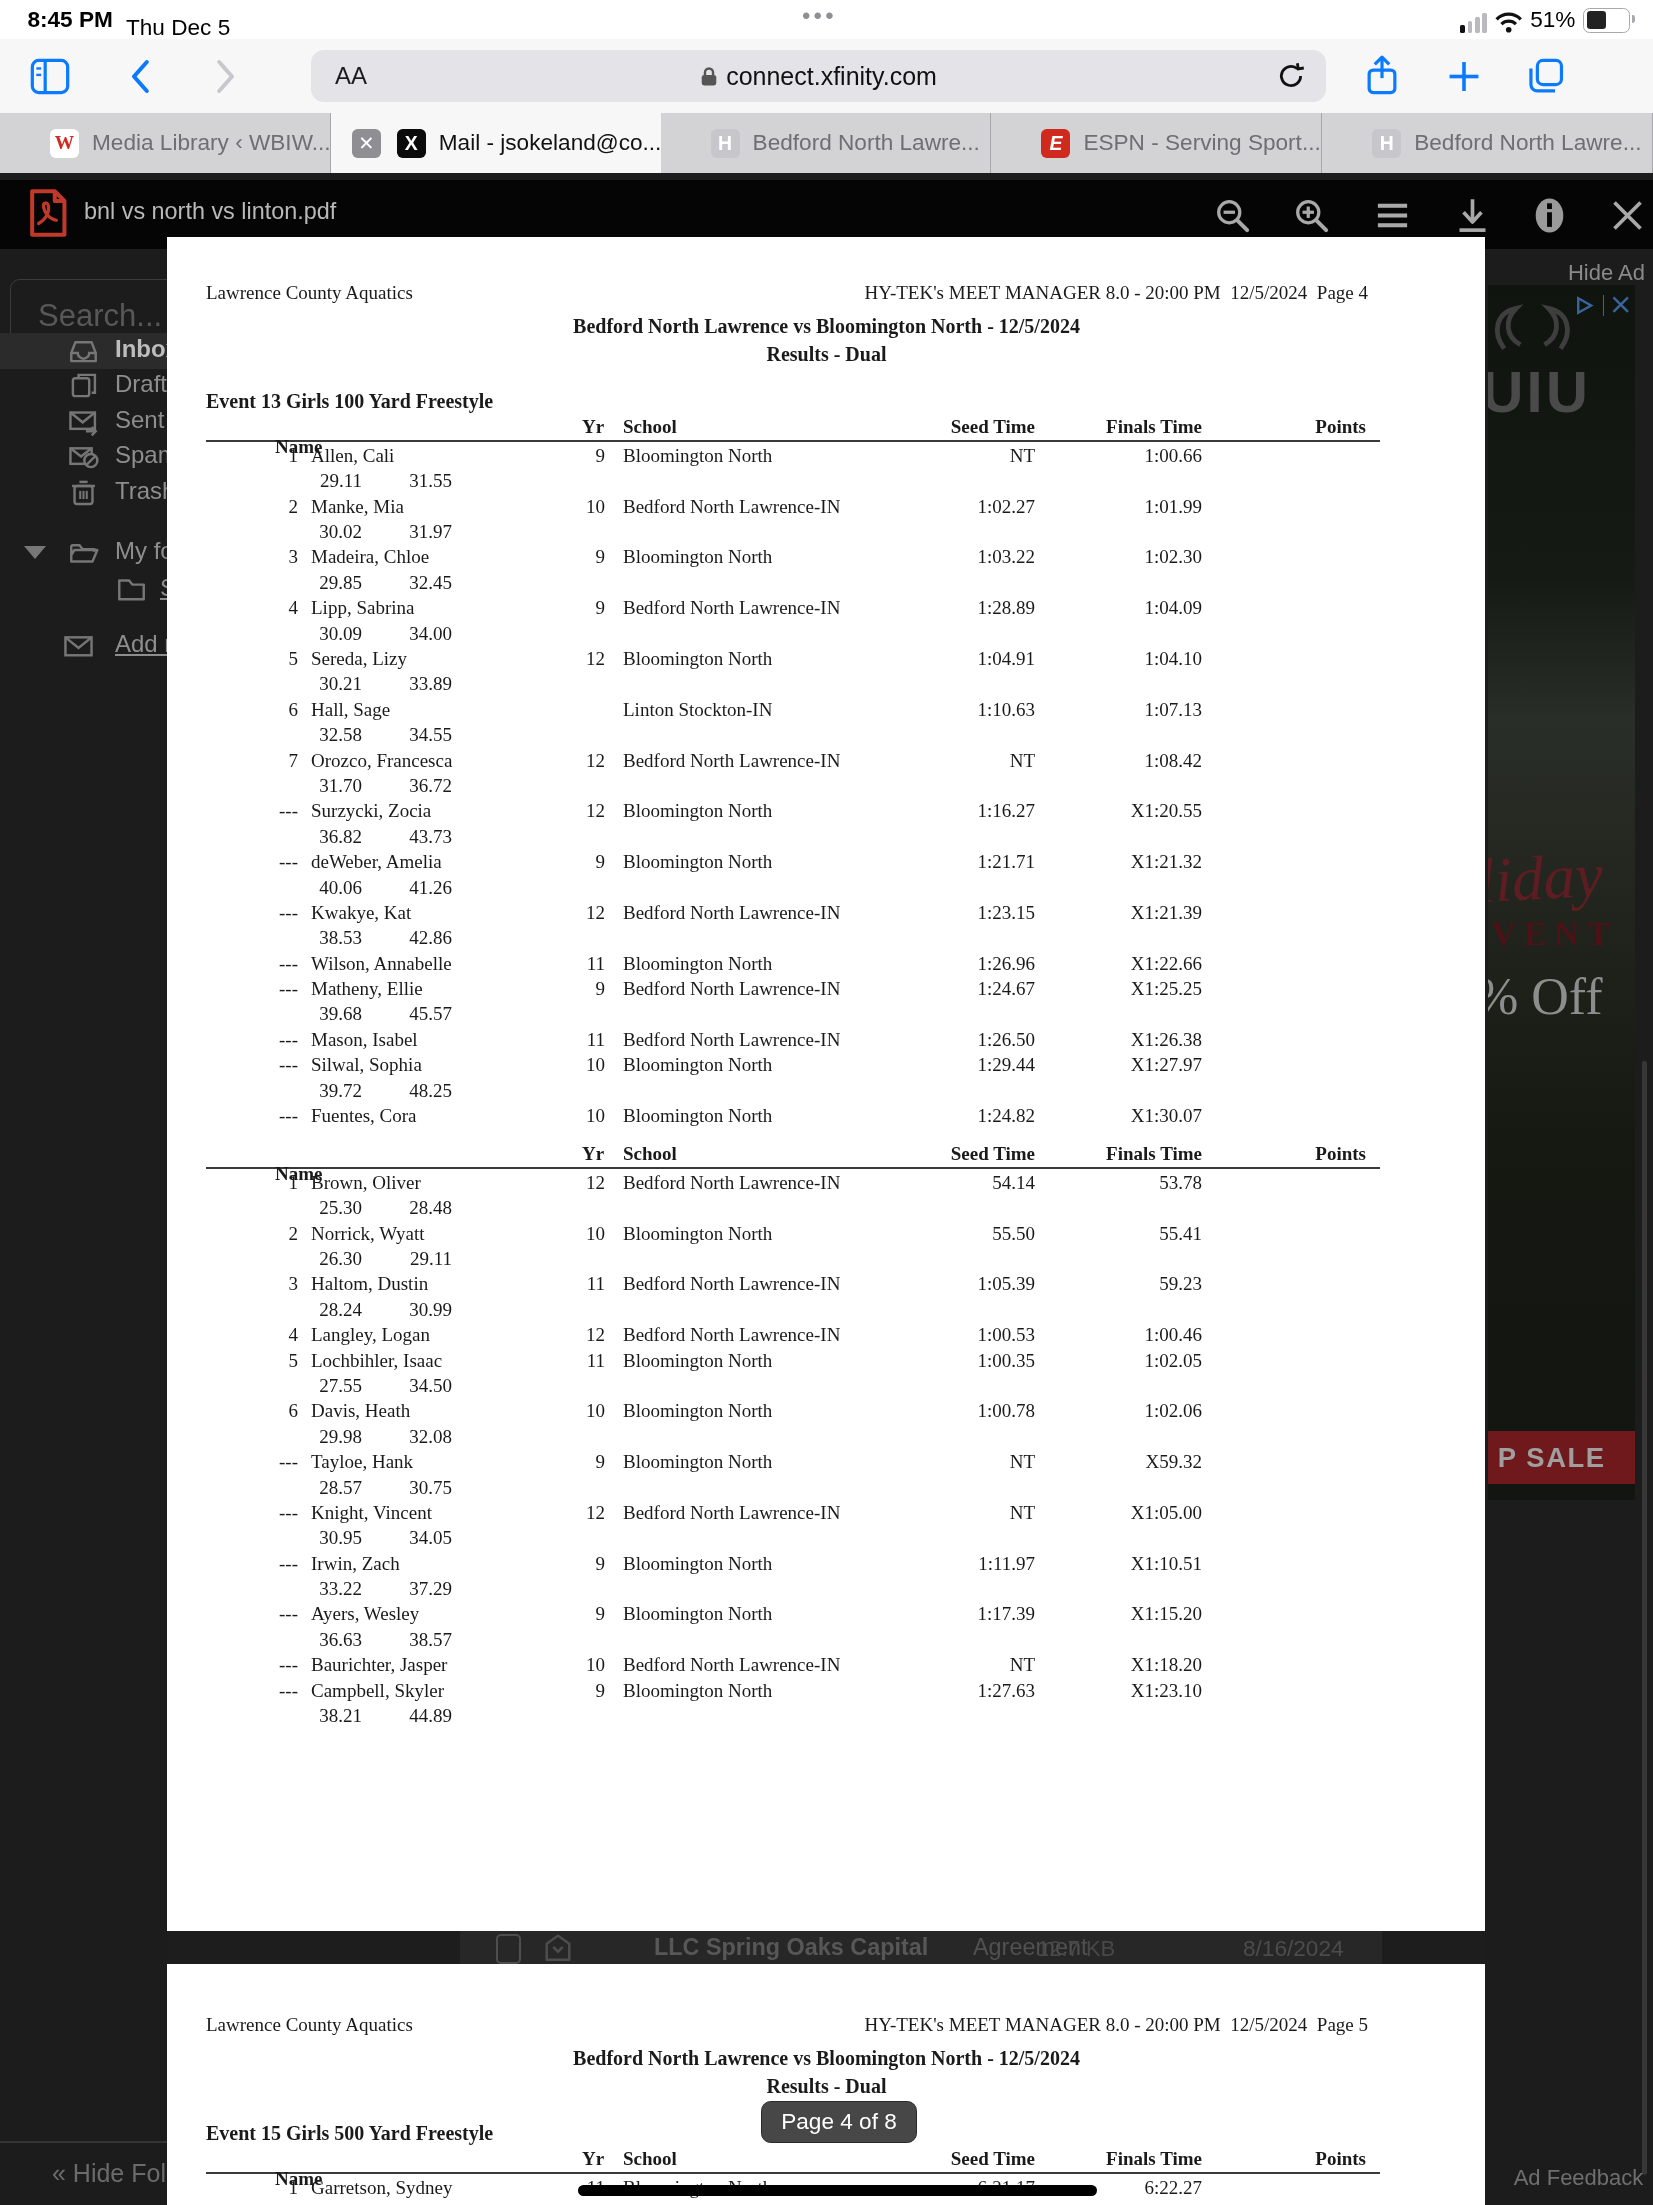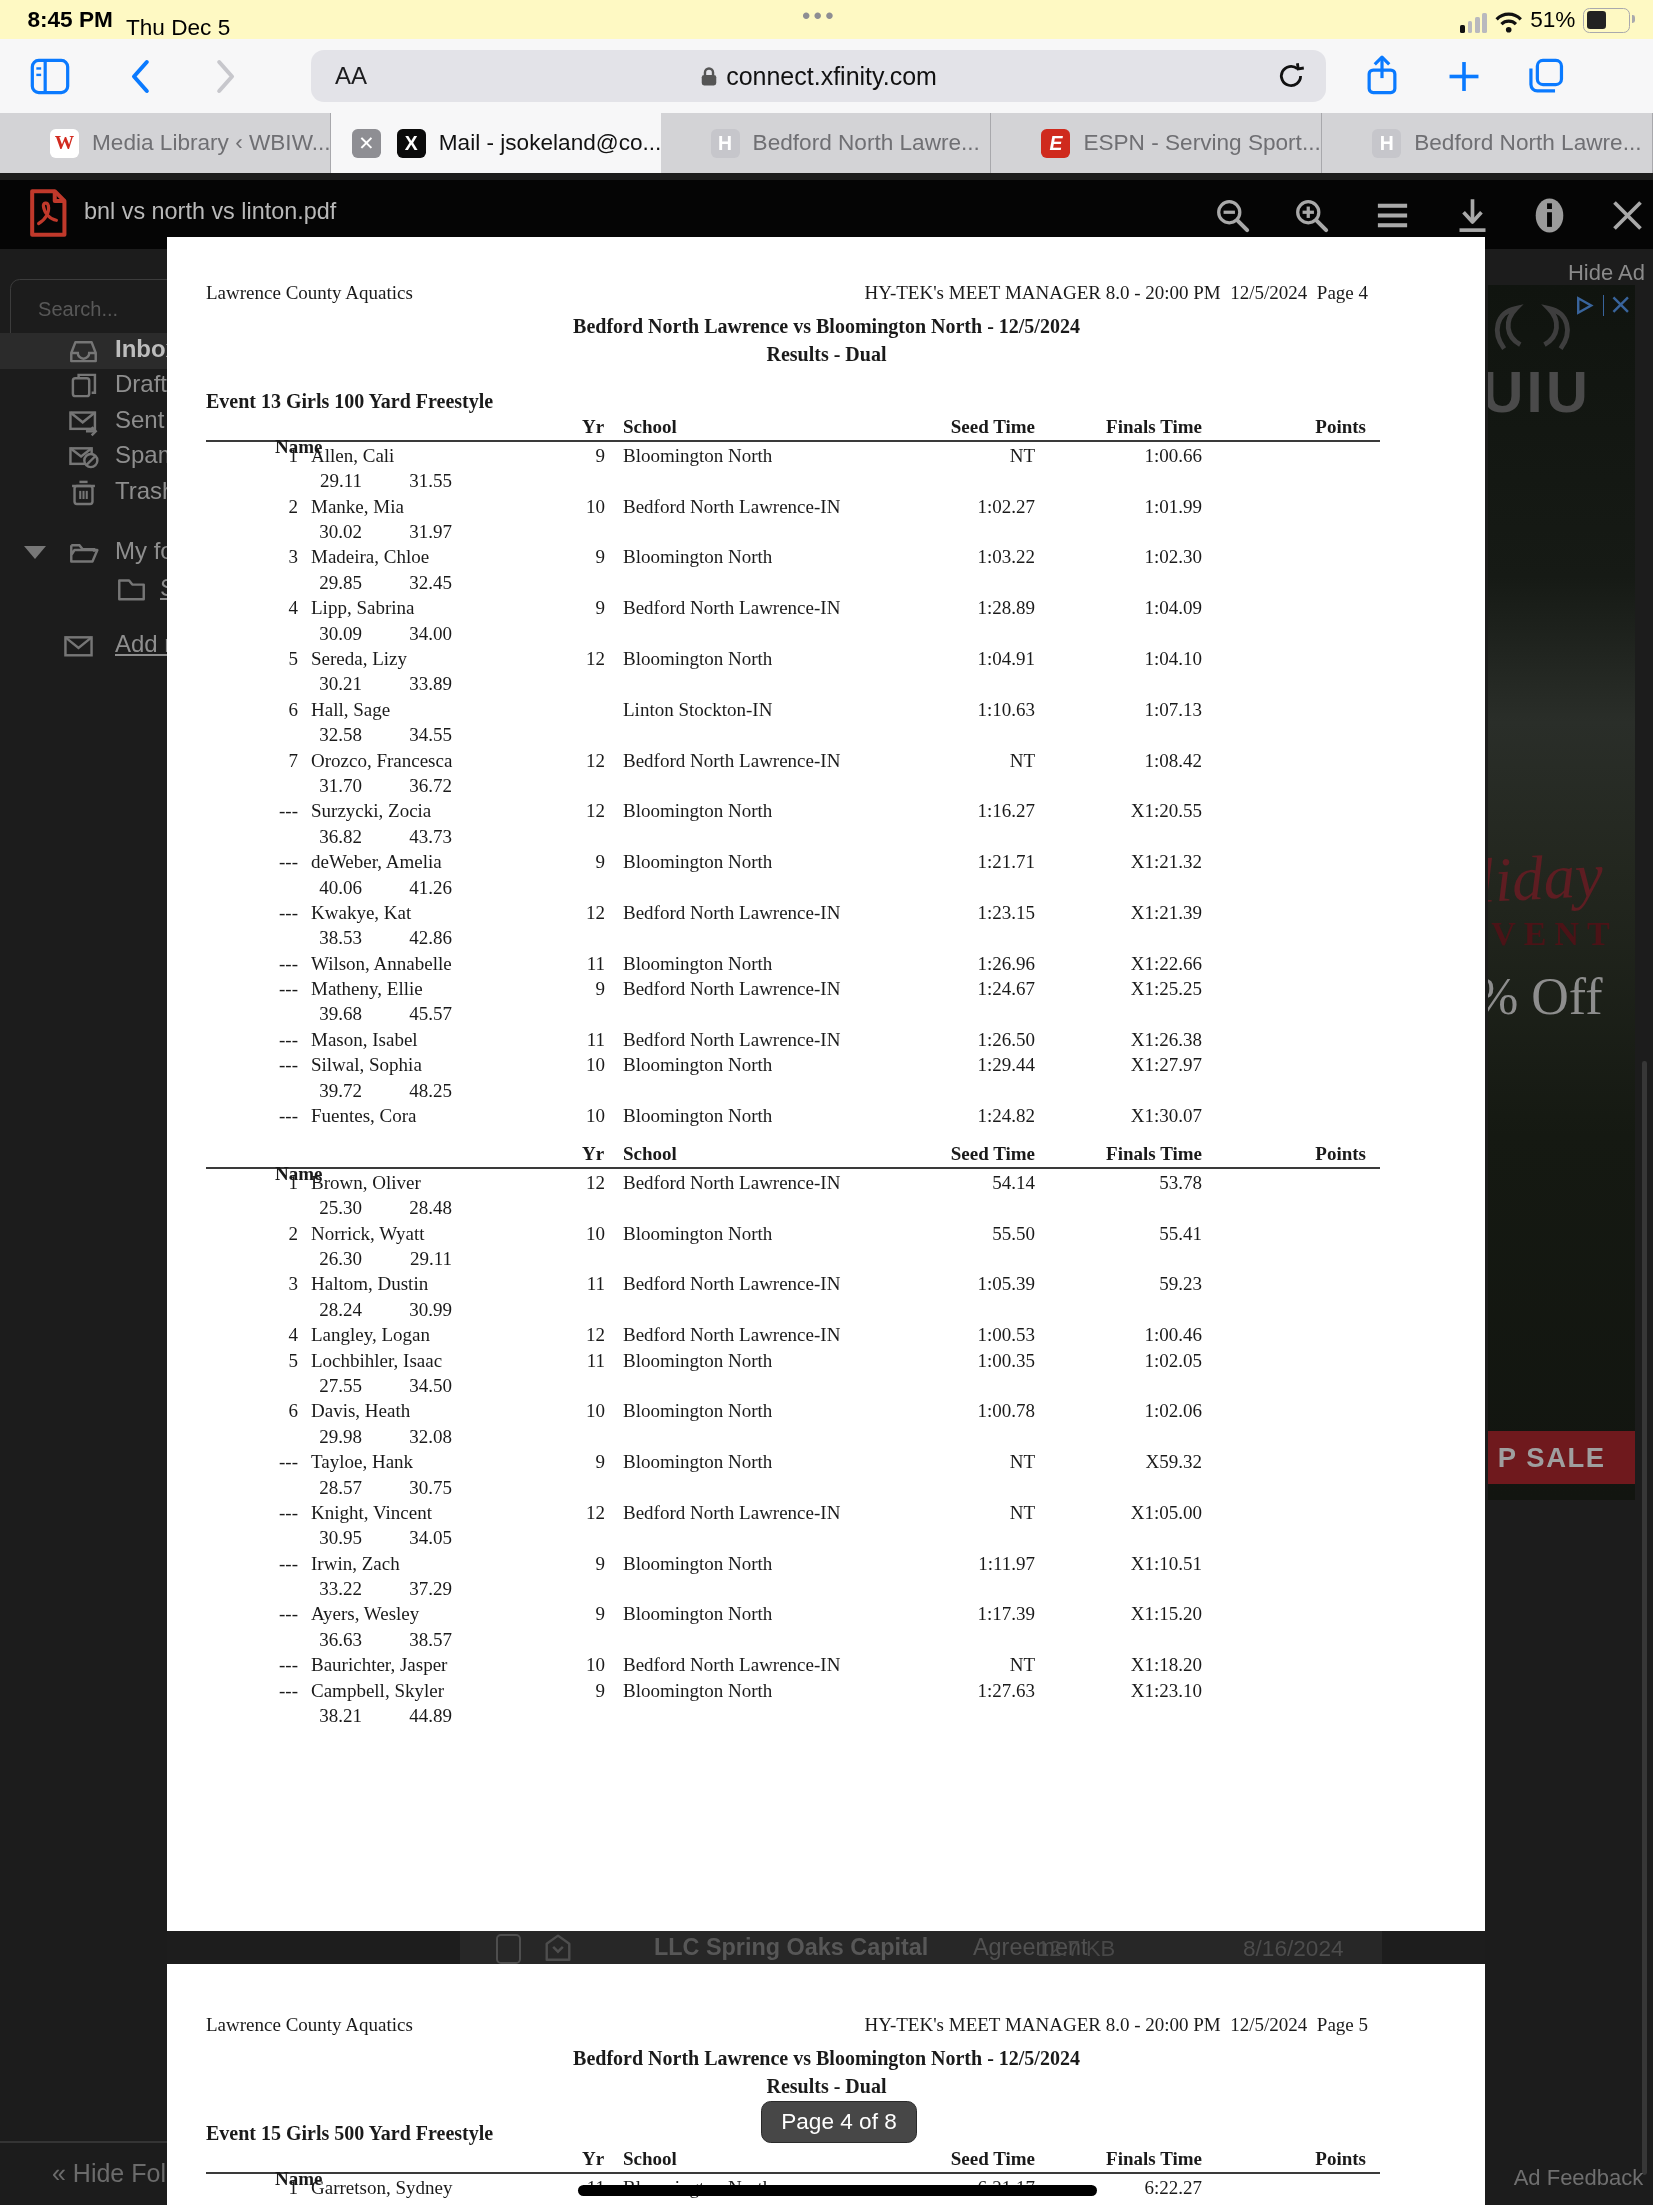--- a/index.html
+++ b/index.html
@@ -1,19 +1,19 @@
 <!DOCTYPE html>
 <html style="font-size:13px"><head>
 <meta charset="utf-8">
 <style>
   html,body{margin:0;padding:0;background:#000;}
   .screen{position:relative;width:1653px;height:2205px;background:#161616;overflow:hidden;
           font-family:"Liberation Sans","DejaVu Sans",sans-serif;}
   
-  .statusbar{position:absolute;left:0;top:0;width:1653px;height:39px;background:#fef9c3;color:#000;}
+  .statusbar{position:absolute;left:0;top:0;width:1653px;height:39px;background:#ffffff;color:#000;}
   .st-time{position:absolute;left:27.4px;top:7.3px;font-size:22.6px;font-weight:700;}
   .st-date{position:absolute;left:126px;top:7.3px;font-size:22.6px;font-weight:400;margin-top:8px;}
   .st-dots{position:absolute;left:802px;top:1.6px;font-size:24px;color:#8e8e93;letter-spacing:3.2px;}
   .st-right{position:absolute;right:22.6px;top:6.5px;display:flex;align-items:flex-end;gap:8px;}
   .sig{display:flex;align-items:flex-end;gap:2.4px;height:21px;}
   .sig i{display:block;width:4.8px;border-radius:1.6px;background:#b9b9be;}
   .sig i.on{background:#111;}
   .batt{position:relative;width:45px;height:22.6px;border:1.6px solid #a9a9ad;border-radius:6.5px;}
   .batt .fill{position:absolute;left:2.4px;top:2.4px;bottom:2.4px;width:19.4px;background:#222;border-radius:3.2px;}
   .batt .nub{position:absolute;right:-5.7px;top:6.5px;width:3.2px;height:8px;background:#a9a9ad;border-radius:0 2.4px 2.4px 0;}
@@ -47,21 +47,21 @@
   
   .webarea{position:absolute;left:0;top:173px;width:1653px;height:2033px;background:#1c1c1c;}
   
   .pdfbar{position:absolute;left:0;top:6.5px;width:1653px;height:69px;background:#050505;}
   .pdficon{position:absolute;left:24px;top:8px;width:47px;height:50px;}
   .pdfname{position:absolute;left:84px;top:18px;font-size:23.4px;color:#b9b9b9;}
   .pbtn{position:absolute;top:16px;width:39px;height:39px;color:#a9a9a9;cursor:pointer;}
   .pbtn svg{width:100%;height:100%;}
   
   .searchbox{position:absolute;left:9.7px;top:106px;width:242px;height:66px;border:1.6px solid #3c3c3c;border-radius:9.7px;}
-  .searchtxt{position:absolute;left:27.4px;top:18px;font-size:20px;color:#585858;}
+  .searchtxt{position:absolute;left:27.4px;top:18px;font-size:31px;color:#585858;}
   .srow{position:absolute;left:0;width:167px;height:36px;color:#8e8e8e;font-size:24px;overflow:visible;cursor:pointer;}
   .srow .ic{position:absolute;left:68px;top:1.6px;width:31px;height:31px;color:#767676;}
   .srow .ic svg{width:100%;height:100%;}
   .srow .t{position:absolute;left:115px;top:1.6px;white-space:nowrap;}
   .srow.sel{background:#2b2b2b;width:167px;height:36px;}
   .srow.sel .t{color:#bdbdbd;font-weight:700;}
   .caret{position:absolute;left:24px;top:11.3px;width:0;height:0;border-left:11.3px solid transparent;
          border-right:11.3px solid transparent;border-top:13px solid #777;}
   .sub .ic{left:116px;}
   .sub .t{left:160px;}

